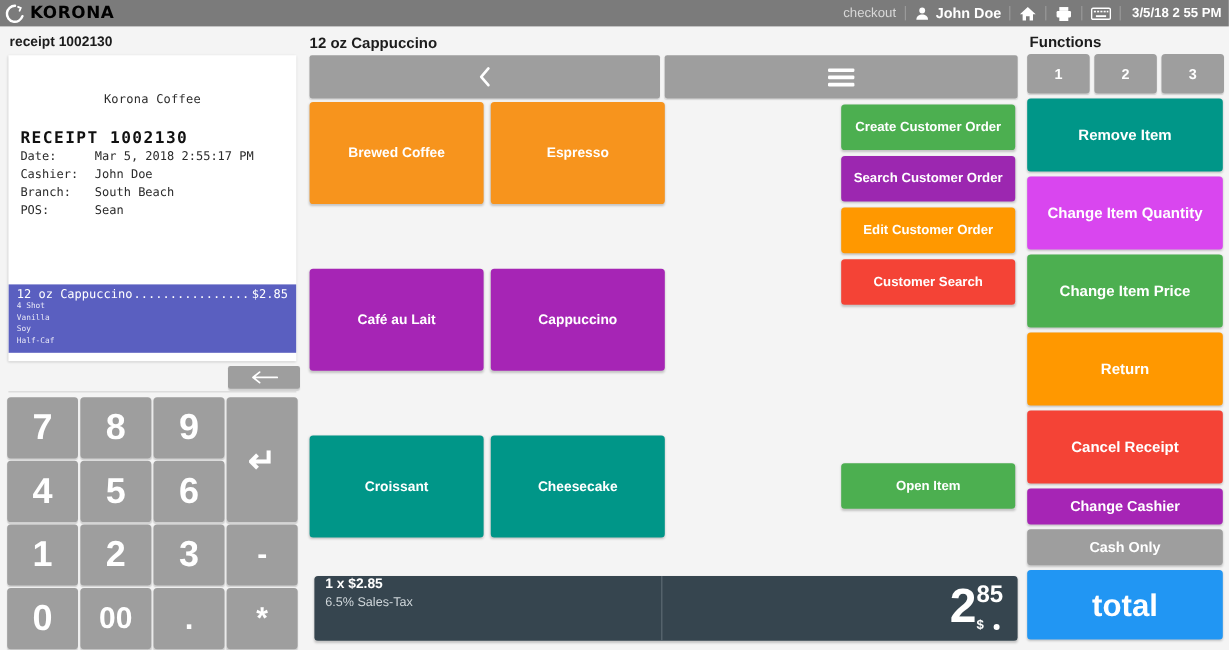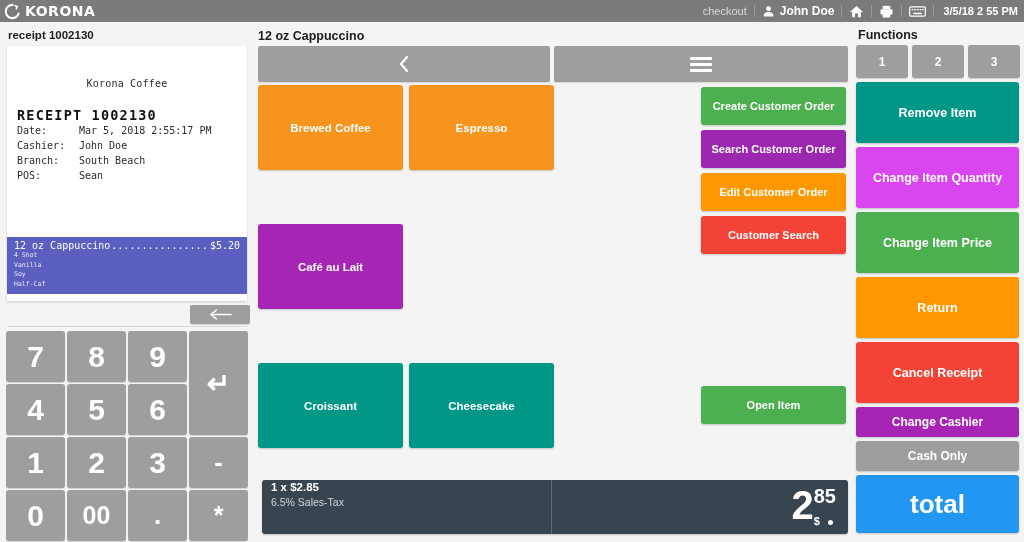--- a/index.html
+++ b/index.html
@@ -15,21 +15,21 @@
     position: absolute; top: 0; left: 0; width: 1024px; height: 22px;
     background: #7b7b7b;
     display: flex; align-items: center;
     color: #ffffff;
   }
   #logo-wrap { display: flex; align-items: center; padding-left: 4px; gap: 4px; }
   .logo-mark { width: 17px; height: 17px; position: relative; }
   .logo-mark svg { display: block; }
   #logo-text {
     font-size: 14px; font-weight: bold; letter-spacing: 0.5px;
-    color: #ffffff; font-family: "DejaVu Sans", sans-serif;
+    color: #000000; font-family: "DejaVu Sans", sans-serif;
   }
   #topbar-right {
     margin-left: auto; display: flex; align-items: center;
     height: 22px; padding-right: 6px;
   }
   .tb-sep { width: 1px; height: 12px; background: #9a9a9a; margin: 0 7px; }
   .tb-item {
     display: flex; align-items: center; gap: 5px;
     font-size: 11px; color: #ffffff; white-space: nowrap;
   }
@@ -297,21 +297,21 @@
     </div>
     <div class="r-row">
       <span class="r-key">POS:</span>
       <span class="r-val">Sean</span>
     </div>
 
     <div id="receipt-line" style="background: rgb(90, 95, 192);">
       <div id="line-main">
         <span id="line-name">12 oz Cappuccino</span>
         <span id="line-dots">...................</span>
-        <span id="line-price">$5.20</span>
+        <span id="line-price">$2.85</span>
       </div>
       <div class="mod">4 Shot</div>
       <div class="mod">Vanilla</div>
       <div class="mod">Soy</div>
       <div class="mod">Half-Caf</div>
     </div>
   </div>
 
   <div id="receipt-back">
     <svg width="24" height="11" viewBox="0 0 26 12">
@@ -353,20 +353,21 @@
         <span></span>
         <span></span>
     </span>
   </div>
 
   <div id="prod-grid">
     <div class="prod-tile" style="background: rgb(247, 148, 29);">Brewed Coffee</div>
     <div class="prod-tile" style="background: rgb(247, 148, 29);">Espresso</div>
     <div class="spacer-row"></div>
     <div class="prod-tile" style="background: rgb(166, 37, 181);">Café au Lait</div>
+    <div class="prod-tile" style="background: rgb(166, 37, 181);">Cappuccino</div>
     <div class="spacer-row"></div>
     <div class="prod-tile" style="background: rgb(0, 150, 136);">Croissant</div>
     <div class="prod-tile" style="background: rgb(0, 150, 136);">Cheesecake</div>
   </div>
 
   <div id="cust-col">
     <div class="cust-btn" style="background: rgb(76, 175, 80);">Create Customer Order</div>
     <div class="cust-btn" style="background: rgb(156, 39, 176);">Search Customer Order</div>
     <div class="cust-btn" style="background: rgb(255, 152, 0);">Edit Customer Order</div>
     <div class="cust-btn" style="background: rgb(244, 67, 54);">Customer Search</div>

